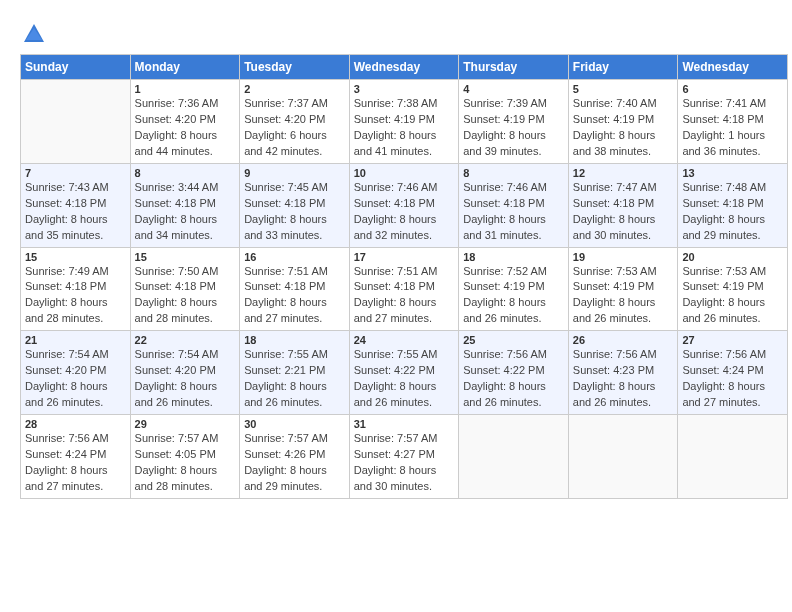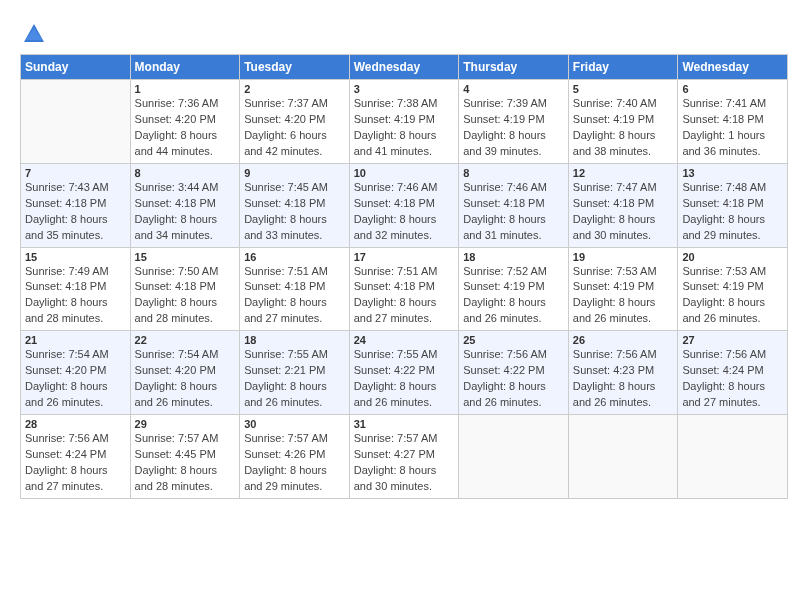--- a/index.html
+++ b/index.html
@@ -372,21 +372,21 @@
             <div class="day-info">
               <div>Sunrise: 7:56 AM</div>
               <div>Sunset: 4:24 PM</div>
               <div>Daylight: 8 hours and 27 minutes.</div>
             </div>
           </td>
           <td>
             <span class="day-num">29</span>
             <div class="day-info">
               <div>Sunrise: 7:57 AM</div>
-              <div>Sunset: 4:45 PM</div>
+              <div>Sunset: 4:05 PM</div>
               <div>Daylight: 8 hours and 28 minutes.</div>
             </div>
           </td>
           <td>
             <span class="day-num">30</span>
             <div class="day-info">
               <div>Sunrise: 7:57 AM</div>
               <div>Sunset: 4:26 PM</div>
               <div>Daylight: 8 hours and 29 minutes.</div>
             </div>

